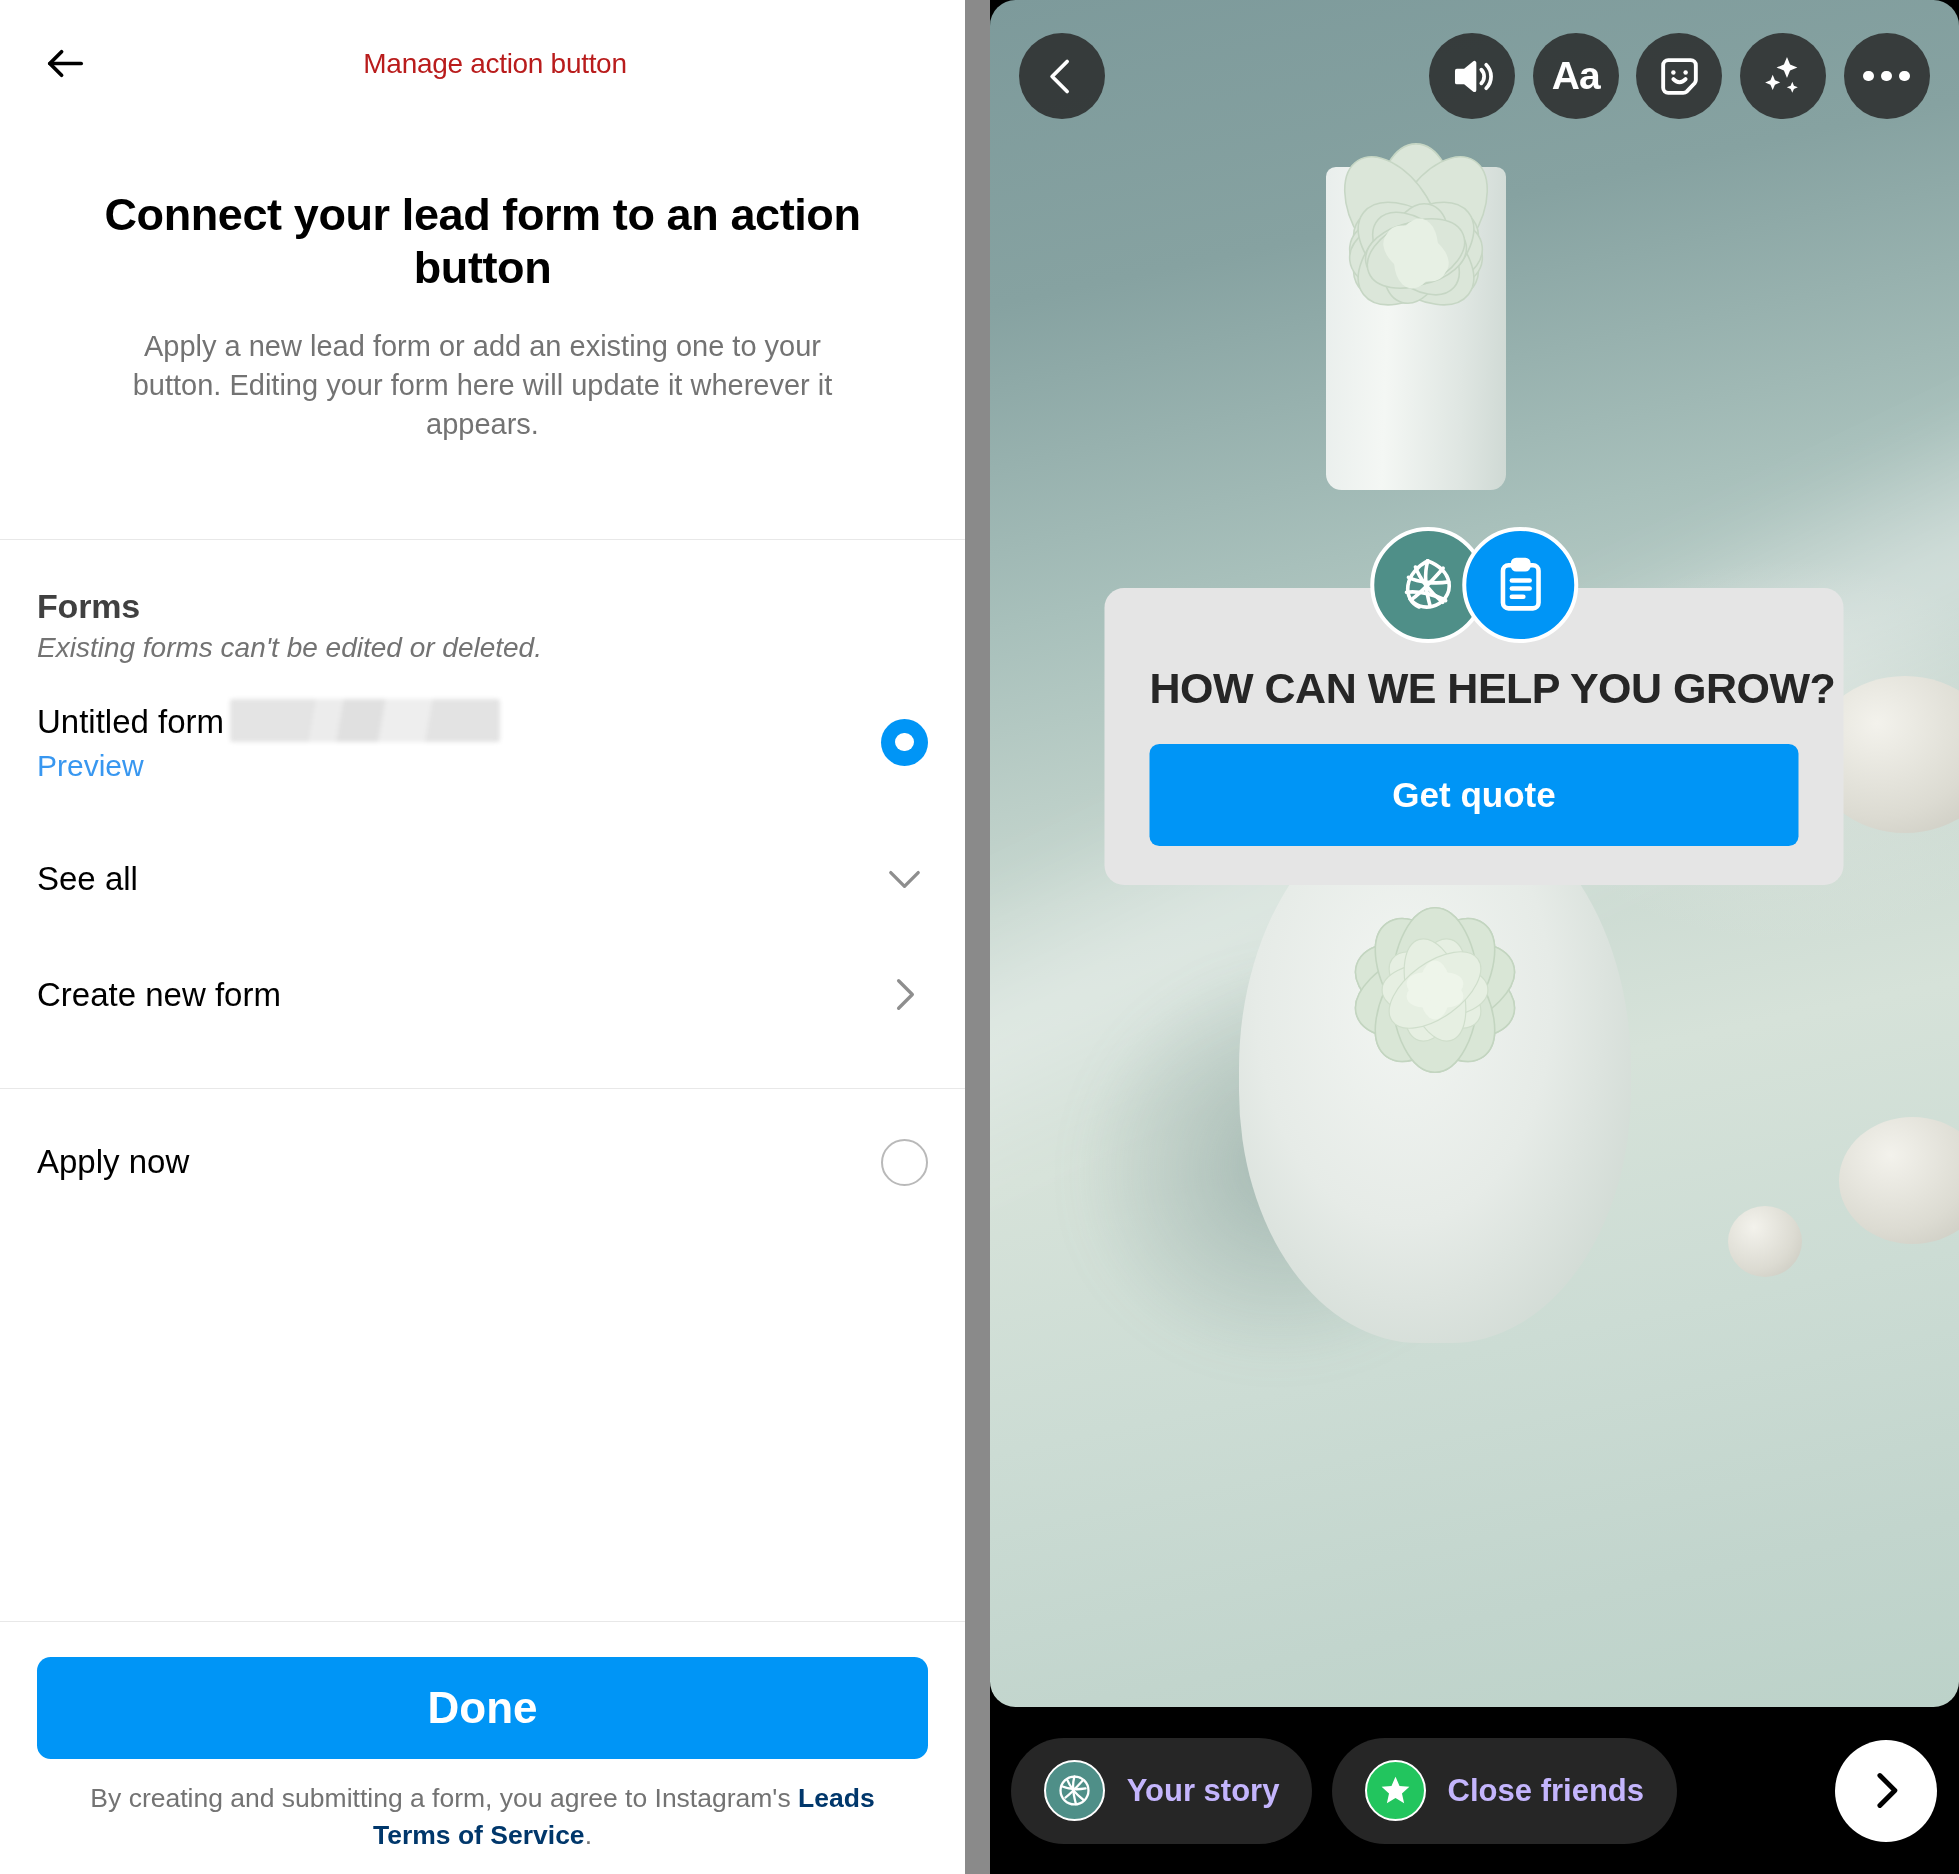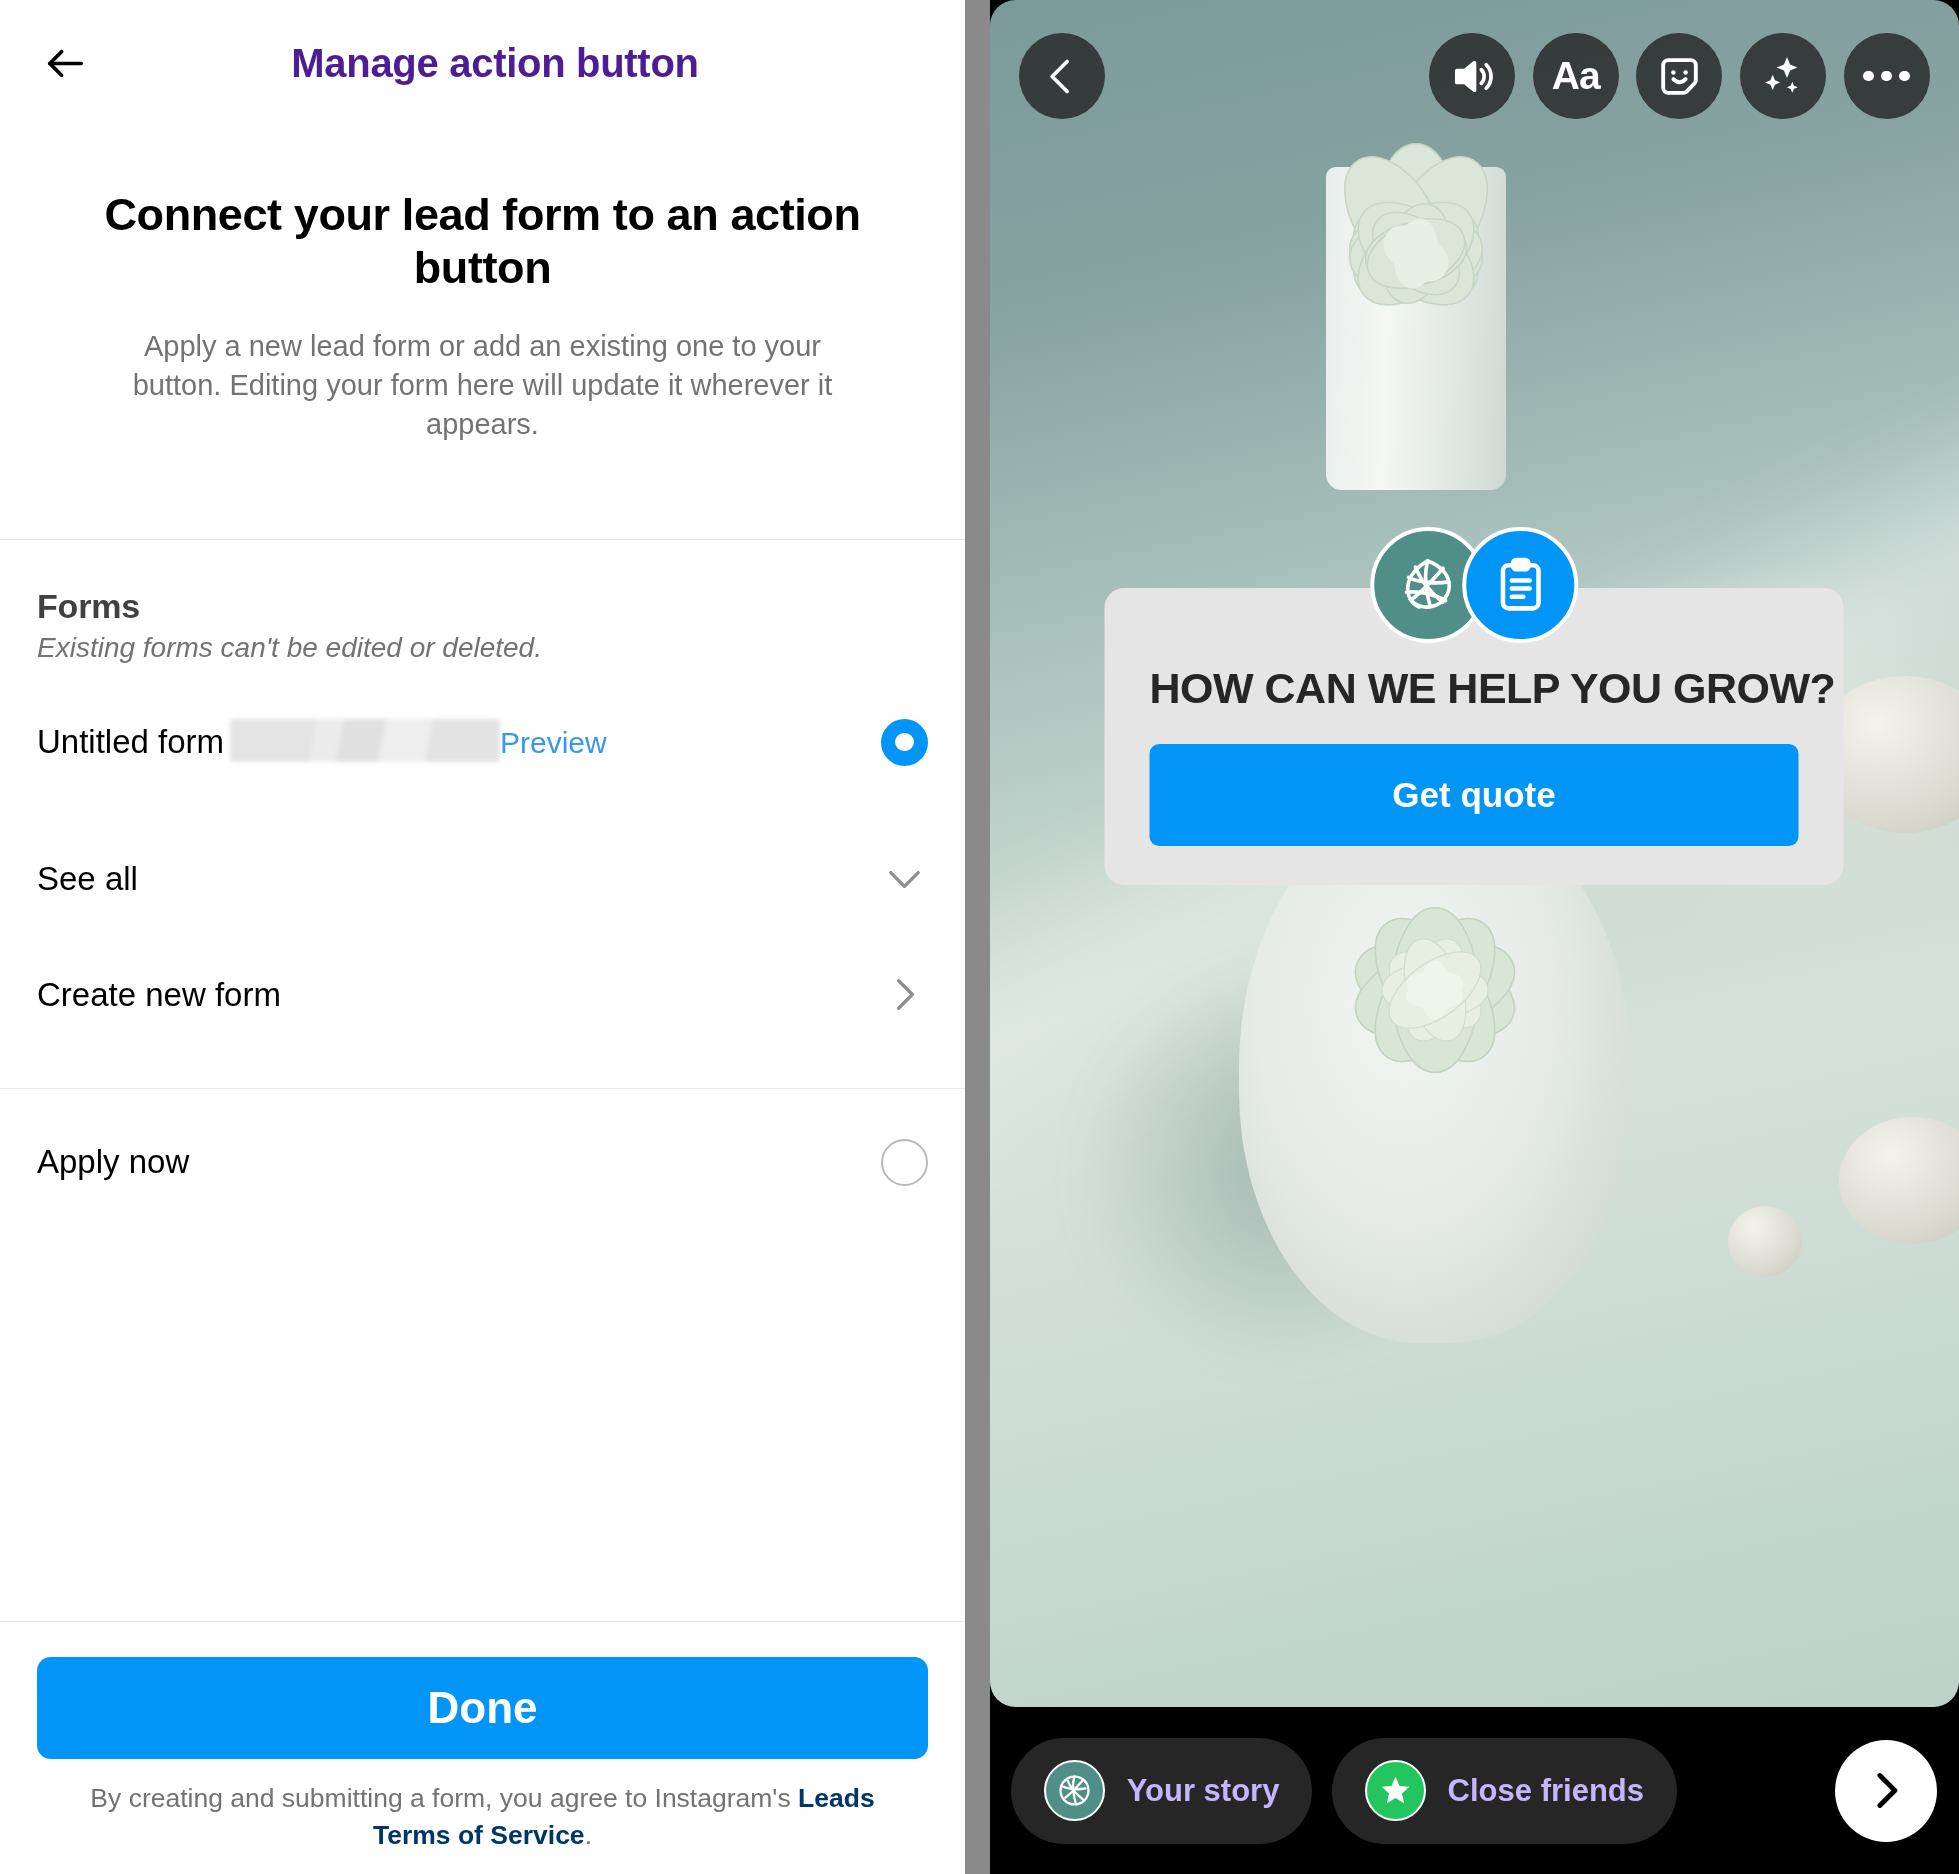--- a/index.html
+++ b/index.html
@@ -27,23 +27,23 @@
   }
   .back-arrow {
     width: 57px; height: 57px;
     flex: 0 0 57px;
     display: flex; align-items: center; justify-content: center;
     cursor: pointer;
   }
   .nav-title {
     flex: 1;
     text-align: center;
-    font-size: 40px;
-    font-weight: 700;
-    color: #4c1d95;
+    font-size: 28px;
+    font-weight: 400;
+    color: #b91c1c;
     letter-spacing: -0.3px;
     margin-right: 69px;
   }
 
   .hero {
     padding: 61px 98px 0 98px;
     flex: 0 0 auto;
   }
   .hero-title {
     font-size: 45px;
@@ -73,21 +73,21 @@
   .section-sub {
     font-size: 28px; color: #737373; margin-top: 5.9px; font-style: italic;
   }
 
   .row {
     display: flex; align-items: center;
     min-height: 116px;
     padding: 0 37px;
     justify-content: space-between;
   }
-  .row-left { display: flex; justify-content: center; }
+  .row-left { display: flex; flex-direction: column; justify-content: center; }
   .row-label {
     font-size: 33px; color: #000; display: flex; align-items: center; gap: 0px;
   }
   .blur-chip {
     display: inline-block;
     width: 270px; height: 43px;
     margin-left: 5.9px;
     background: linear-gradient(100deg,#e4e4e4 0%, #e4e4e4 31%, #ececec 31%, #ececec 41%, #e0e0e0 41%, #e0e0e0 56%, #eeeeee 56%, #eeeeee 73%, #e3e3e3 73%, #e3e3e3 100%);
     border-radius: 2.9px;
     filter: blur(2px);

